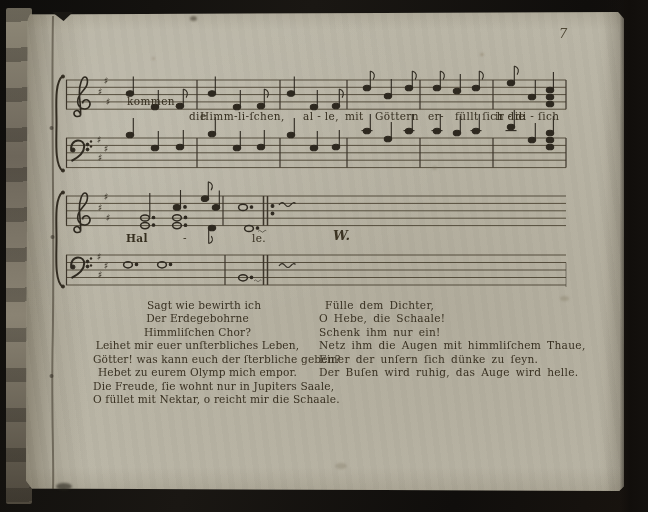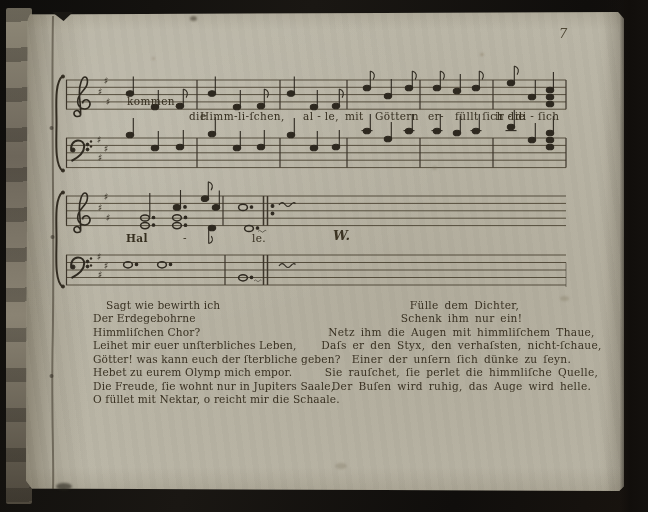--- a/index.html
+++ b/index.html
@@ -27,21 +27,21 @@
         clip-path:polygon(0 0,100% 0,55% 100%);}
   .right-shadow{position:absolute;left:605px;top:0;width:43px;height:512px;
         background:linear-gradient(90deg, rgba(24,20,16,0) 0, rgba(24,20,16,.10) 34%, rgba(17,14,11,.96) 58%, #14110e 100%);}
   .ov{position:absolute;left:0;top:0;width:648px;height:512px;}
   svg.music{position:absolute;left:0;top:0;}
   .syl{position:absolute;font:10.5px "DejaVu Serif",serif;color:#352e1f;letter-spacing:.4px;white-space:nowrap;}
   .attr{position:absolute;font:italic 700 13px "DejaVu Serif",serif;color:#3c3423;}
   .pgnum{position:absolute;font:italic 13px "DejaVu Serif",serif;color:#4e4735;}
   .poem{position:absolute;}
   .pl{font:10.6px "DejaVu Serif",serif;color:#393122;line-height:13.45px;white-space:nowrap;letter-spacing:.15px;margin-left:15px;}
-  .right-col .pl{letter-spacing:.3px;word-spacing:2.2px;text-align:center;}
+  .right-col .pl{letter-spacing:.3px;word-spacing:2.2px;}
   .ind1{margin-left:28px;}
   .ind2{margin-left:21px;}
   .stain{position:absolute;border-radius:50%;filter:blur(1px);}
   .sh{font-family:"DejaVu Sans",sans-serif;font-size:9.5px;}
 </style>
 </head>
 <body>
 
 <div class="stage">
   <div class="under-page"></div>
@@ -285,37 +285,36 @@
     <span class="syl" style="left:375px;top:110px;">Göttern</span>
     <span class="syl" style="left:428px;top:110px;">er-</span>
     <span class="syl" style="left:455px;top:110px;">füllt ſich die</span>
     <span class="syl" style="left:495px;top:110px;">ir - di - ſich</span>
 
     <span class="syl" style="left:126px;top:232px;font-weight:bold;">Hal</span>
     <span class="syl" style="left:183px;top:232px;">-</span>
     <span class="syl" style="left:236px;top:232px;margin-left:16px;">le.</span>
     <span class="attr" style="left:333px;top:228px;">W.</span>
 
-    <div class="poem" style="left:78px;top:299px;width:224px;">
+    <div class="poem" style="left:78px;top:299px;width:224px;text-align:center;">
       <div class="pl ind1">Sagt wie bewirth ich</div>
       <div class="pl">Der Erdegebohrne</div>
       <div class="pl">Himmliſchen Chor?</div>
       <div class="pl">Leihet mir euer unſterbliches Leben,</div>
       <div class="pl">Götter! was kann euch der ſterbliche geben?</div>
       <div class="pl">Hebet zu eurem Olymp mich empor.</div>
       <div class="pl">Die Freude, ſie wohnt nur in Jupiters Saale,</div>
       <div class="pl">O füllet mit Nektar, o reicht mir die Schaale.</div>
     </div>
     <div class="poem right-col" style="left:304px;top:299px;width:300px;">
       <div class="pl ind2">Fülle dem Dichter,</div>
+      <div class="pl">O Hebe, die Schaale!</div>
       <div class="pl">Schenk ihm nur ein!</div>
       <div class="pl">Netz ihm die Augen mit himmliſchem Thaue,</div>
-      <div class="pl">Daſs er den Styx, den verhaſsten, nicht-ſchaue,</div>
       <div class="pl">Einer der unſern ſich dünke zu ſeyn.</div>
-      <div class="pl">Sie rauſchet, ſie perlet die himmliſche Quelle,</div>
       <div class="pl">Der Buſen wird ruhig, das Auge wird helle.</div>
     </div>
   </div>
 
   <div class="stain" style="left:190px;top:16px;width:7px;height:5px;background:rgba(60,52,40,.55);"></div>
   <div class="stain" style="left:480px;top:53px;width:4px;height:3px;background:rgba(110,85,55,.3);"></div>
   <div class="stain" style="left:152px;top:57px;width:3px;height:3px;background:rgba(110,85,55,.25);"></div>
   <div class="stain" style="left:432px;top:166px;width:5px;height:4px;background:rgba(120,110,88,.3);"></div>
   <div class="stain" style="left:560px;top:296px;width:9px;height:5px;background:rgba(130,120,95,.35);"></div>
   <div class="stain" style="left:56px;top:483px;width:16px;height:7px;background:rgba(40,36,28,.6);"></div>

